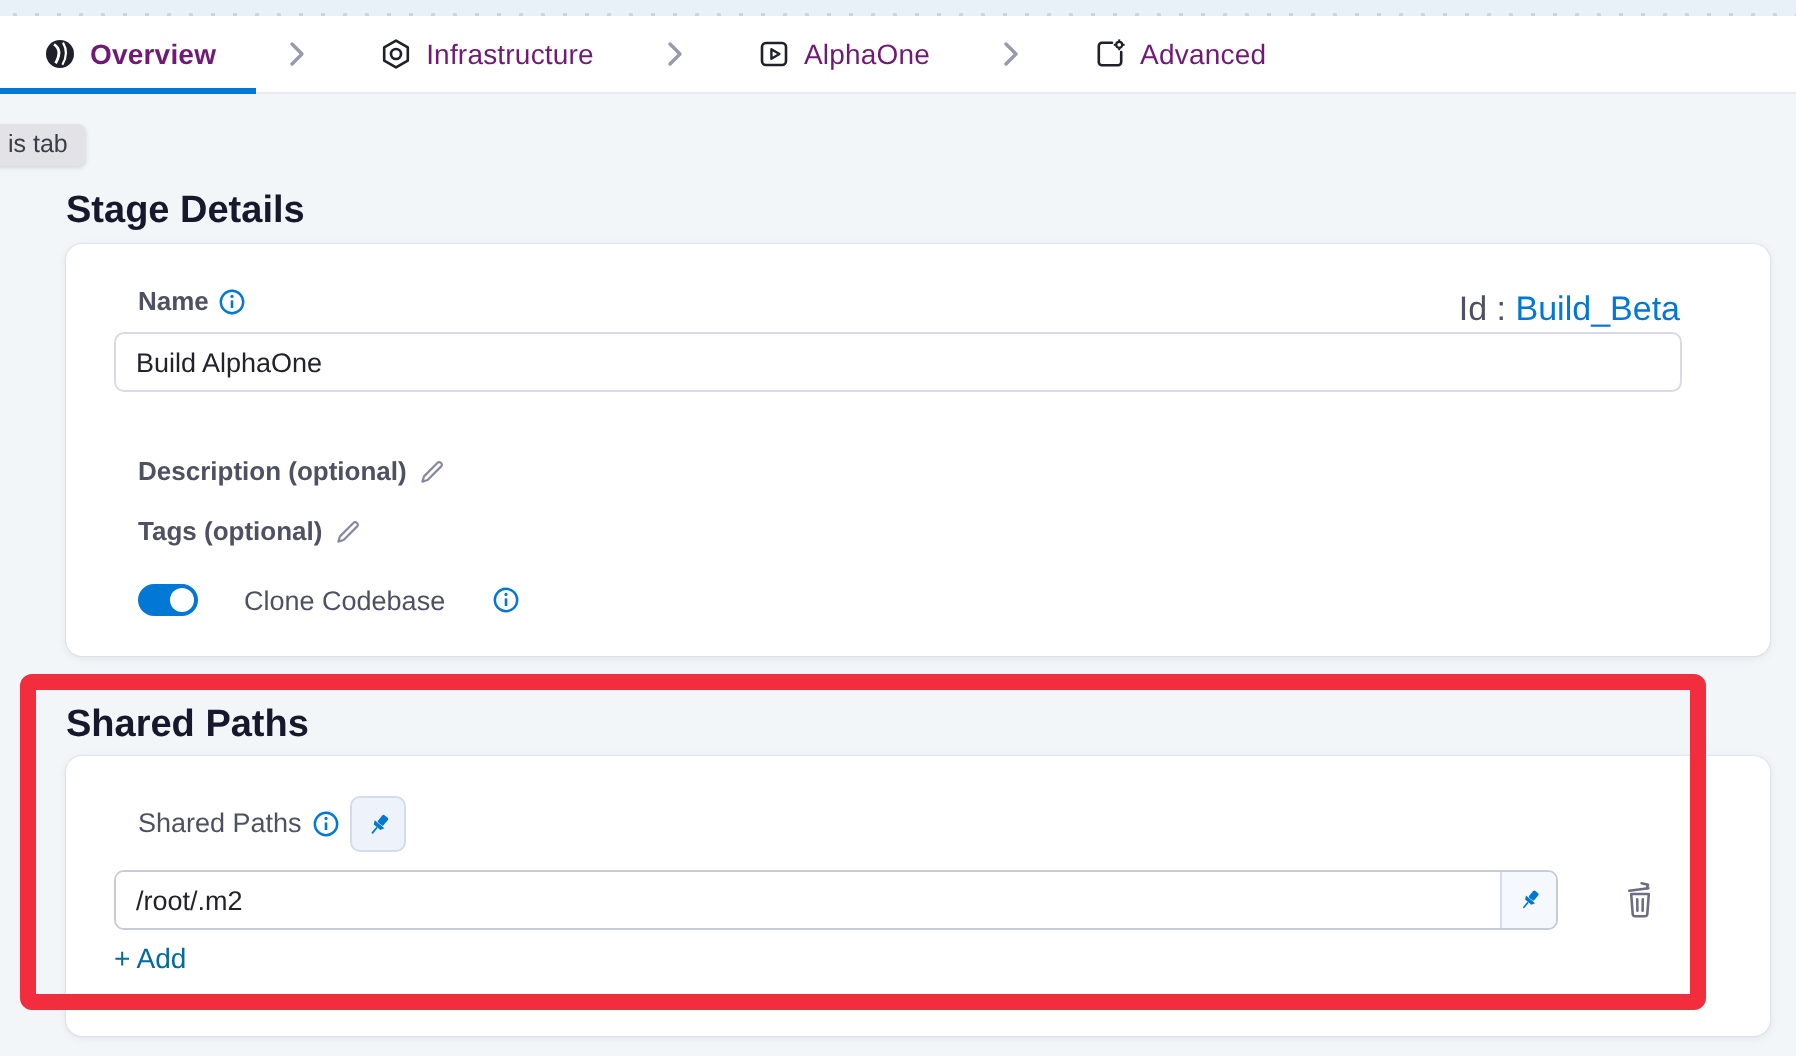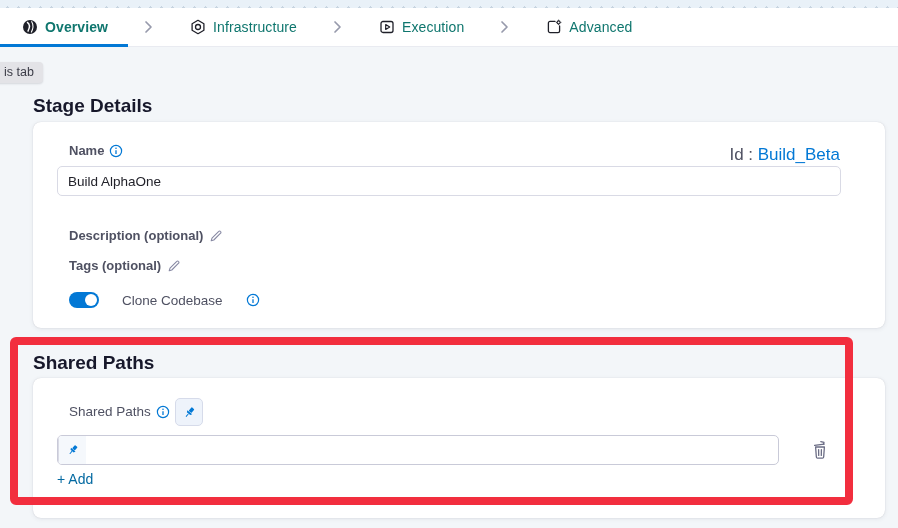--- a/index.html
+++ b/index.html
@@ -16,21 +16,21 @@
     background-image:radial-gradient(circle, #c7d4e0 1px, transparent 1.2px);
     background-size:11px 11px; background-position:2px 2px;
   }
   
   .tabbar {
     position:absolute; left:0; top:8px; width:898px; height:39px;
     background:#ffffff; border-bottom:1px solid #e9ebf1;
     display:flex; align-items:center; padding-left:22px;
   }
   .tab { display:flex; align-items:center; gap:7px; cursor:pointer; }
-  .tab-label { font-size:14px; color:#0f766e; letter-spacing:.1px; }
+  .tab-label { font-size:14px; color:#701a75; letter-spacing:.1px; }
   .tab.active .tab-label { font-weight:700; }
   .tab-chevron { margin:0 35px; display:flex; align-items:center; }
   .active-underline {
     position:absolute; left:0; top:44px; width:128px; height:3px; background:#0278d5;
   }
   
   .tooltip-chip {
     position:absolute; left:-10px; top:62px; height:21px;
     background:#e3e3e7; border-radius:4px; padding:3px 9px 3px 14px;
     font-size:12.5px; color:#3b3c47; box-shadow:0 1px 2px rgba(40,41,61,.15);
@@ -131,21 +131,21 @@
           <path d="M3 2 l5 5 -5 5" fill="none" stroke="#979aac" stroke-width="1.7" stroke-linecap="round" stroke-linejoin="round"></path>
         </svg>
     </span>
     <div class="tab">
       <span>
         <svg width="16" height="16" viewBox="0 0 16 16">
           <rect x="2" y="2.5" width="12" height="11" rx="2" fill="none" stroke="#1f2029" stroke-width="1.3"></rect>
           <path d="M6.7 5.6 L10.7 8 L6.7 10.4 Z" fill="none" stroke="#1f2029" stroke-width="1.2" stroke-linejoin="round"></path>
         </svg>
       </span>
-      <span class="tab-label">Execution</span>
+      <span class="tab-label">AlphaOne</span>
     </div>
     <span class="tab-chevron">
       <svg width="12" height="14" viewBox="0 0 12 14">
           <path d="M3 2 l5 5 -5 5" fill="none" stroke="#979aac" stroke-width="1.7" stroke-linecap="round" stroke-linejoin="round"></path>
         </svg>
     </span>
     <div class="tab">
       <span>
         <svg width="16" height="16" viewBox="0 0 16 16">
           <path d="M13.6 7 V12 a1.6 1.6 0 0 1 -1.6 1.6 H4 A1.6 1.6 0 0 1 2.4 12 V4 A1.6 1.6 0 0 1 4 2.4 h5" fill="none" stroke="#1f2029" stroke-width="1.3" stroke-linecap="round"></path>
@@ -236,20 +236,21 @@
     <div class="pin-button" style="left:142px; top:20px;">
       <svg width="15" height="15" viewBox="0 0 20 20">
         <g transform="rotate(40 10 10)" fill="currentColor">
           <rect x="7.6" y="2.6" width="4.8" height="6.4" rx="1"></rect>
           <path d="M5.8 9.4 h8.4 l-1.3 2.6 h-5.8 Z"></path>
           <rect x="9.4" y="12" width="1.2" height="5.4" rx="0.6"></rect>
         </g>
       </svg>
     </div>
     <div class="path-input-wrap">
+      <input type="text" value="/root/.m2" style="">
       <div class="pin-suffix">
         <svg width="14" height="14" viewBox="0 0 20 20">
           <g transform="rotate(40 10 10)" fill="currentColor">
             <rect x="7.6" y="2.6" width="4.8" height="6.4" rx="1"></rect>
             <path d="M5.8 9.4 h8.4 l-1.3 2.6 h-5.8 Z"></path>
             <rect x="9.4" y="12" width="1.2" height="5.4" rx="0.6"></rect>
           </g>
         </svg>
       </div>
     </div>

